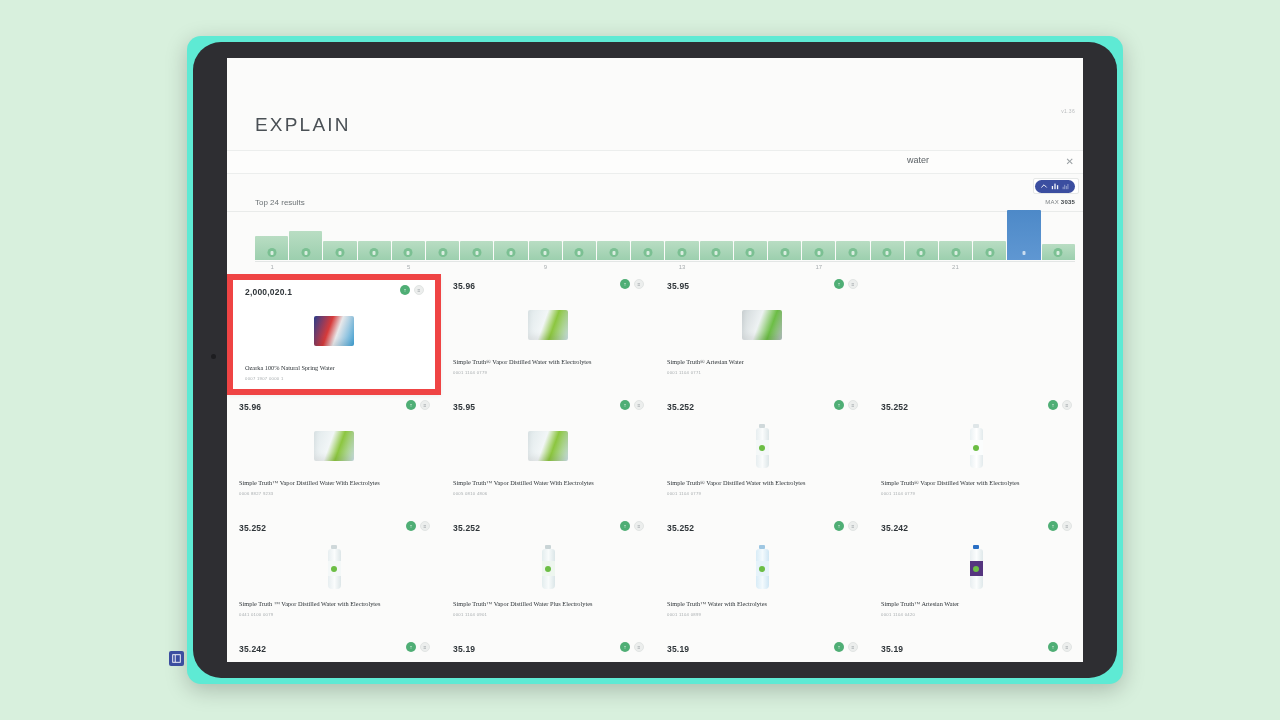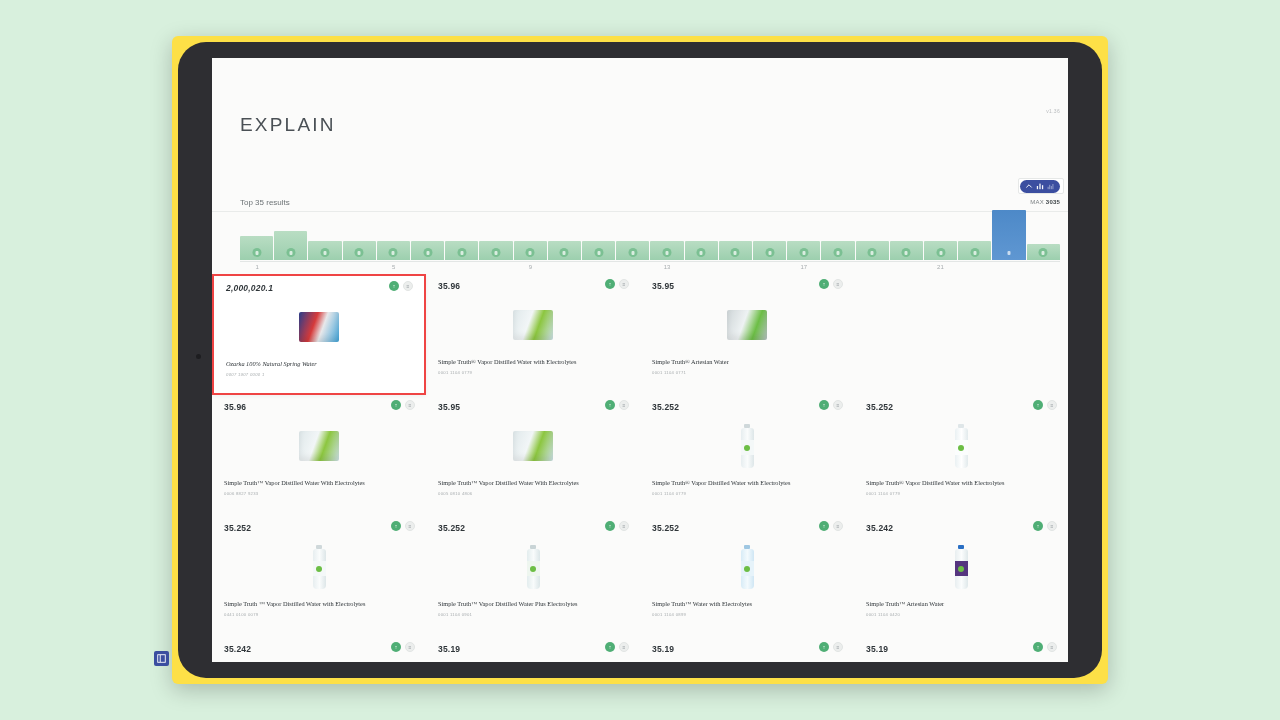--- a/index.html
+++ b/index.html
@@ -6,24 +6,24 @@
   html, body {
     width: 1280px; height: 720px;
     overflow: hidden;
     font-family: "Liberation Sans", sans-serif;
   }
   body { background: #d8f0dd; position: relative; }
 
   
   #device {
     position: absolute;
-    left: 172px; top: 36px;
+    left: 187px; top: 36px;
     width: 936px; height: 648px;
-    background: #fde047;
-    border-radius: 6px;
+    background: #5eead4;
+    border-radius: 14px;
     box-shadow: 0 6px 22px rgba(0,0,0,.22);
   }
   #device-inner-bevel {
     position: absolute; inset: 6px;
     border-radius: 28px;
     background: #2e2e32;
   }
   #screen {
     position: absolute;
     left: 40px; top: 22px;
@@ -136,23 +136,22 @@
     width: 856px; height: 388px;
     overflow: hidden;
   }
   .row { display: flex; height: 121px; }
   .card {
     position: relative; width: 25%; height: 121px;
     padding: 8px 10px 0 10px;
   }
   .card.selected {
     background: #fff;
-    border: 2px solid #ef4444;
+    border: 6px solid #ef4444;
     box-shadow: 0 1px 4px rgba(0,0,0,.05);
-    font-style: italic;
   }
   .card-score {
     position: absolute; left: 12px; top: 7px;
     font-size: 8.5px; font-weight: 700; color: #2f3539; letter-spacing: .2px;
   }
   .badges {
     position: absolute; right: 11px; top: 5px;
     display: flex; gap: 4px; align-items: center;
   }
   .badge {
@@ -202,20 +201,24 @@
 
 <div id="device">
   <div id="device-inner-bevel"></div>
   <div id="cam"></div>
 
   <div id="screen">
 
     <div class="app-title">EXPLAIN</div>
     <div class="version">v1.36</div>
 
+    <div class="searchbar">
+      <input class="search-input" type="text" value="water" placeholder="Search" style="">
+      <span class="search-clear">✕</span>
+    </div>
 
     <div class="chart-pill-wrap">
       <div class="chart-pill">
         <span class="pill-btn">
           <svg width="8" height="8" viewBox="0 0 10 10">
             <path d="M2 6.5 L5 3.5 L8 6.5" fill="none" stroke="#ffffff" stroke-width="1.2" stroke-linecap="round"></path>
           </svg>
         </span>
         <span class="pill-btn">
           <svg width="8" height="8" viewBox="0 0 10 10">
@@ -229,21 +232,21 @@
             <rect x="0.8" y="6" width="1.2" height="3" fill="#dfe4f2"></rect>
             <rect x="2.8" y="3.5" width="1.2" height="5.5" fill="#dfe4f2"></rect>
             <rect x="4.8" y="5" width="1.2" height="4" fill="#dfe4f2"></rect>
             <rect x="6.8" y="2.5" width="1.2" height="6.5" fill="#dfe4f2"></rect>
           </svg>
         </span>
       </div>
     </div>
 
     <div class="results-bar">
-      <div class="results-label">Top 35 results</div>
+      <div class="results-label">Top 24 results</div>
       <div class="max-label">
         <span>MAX</span>
         <b>3035</b>
       </div>
     </div>
 
     <div class="histogram" id="histogram">
         <div class="hbar" style="height: 24.2175px;">
           <span class="dot"></span>
         </div>

